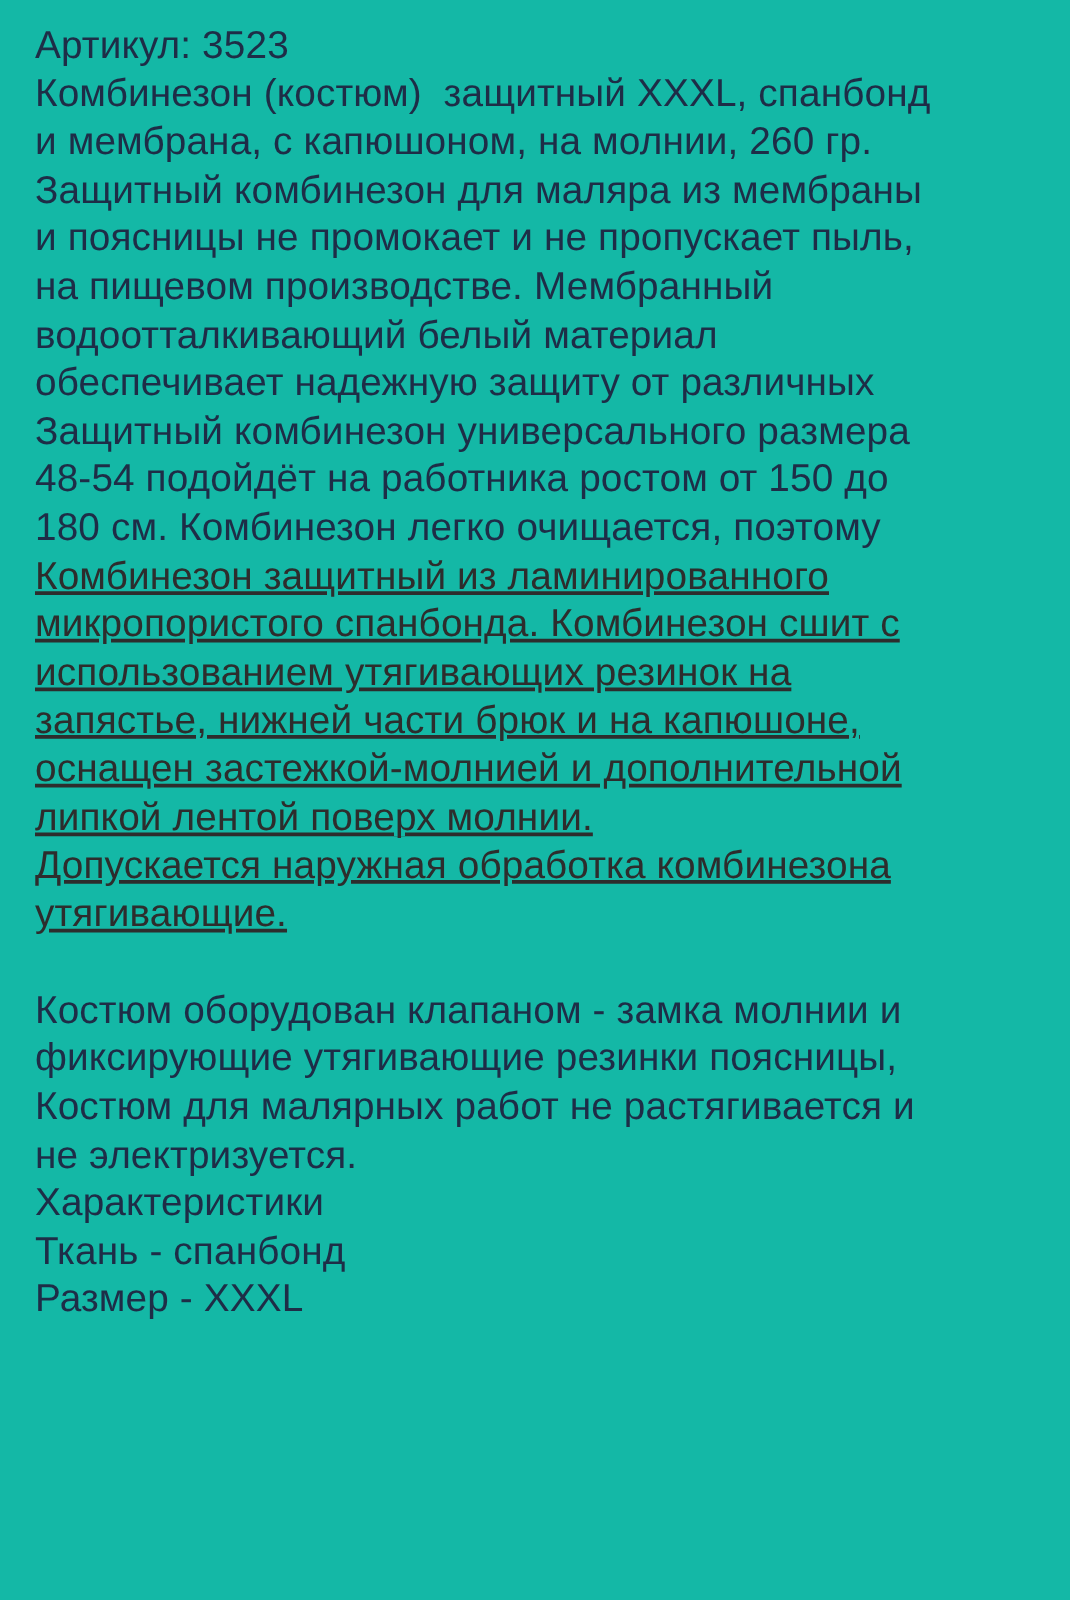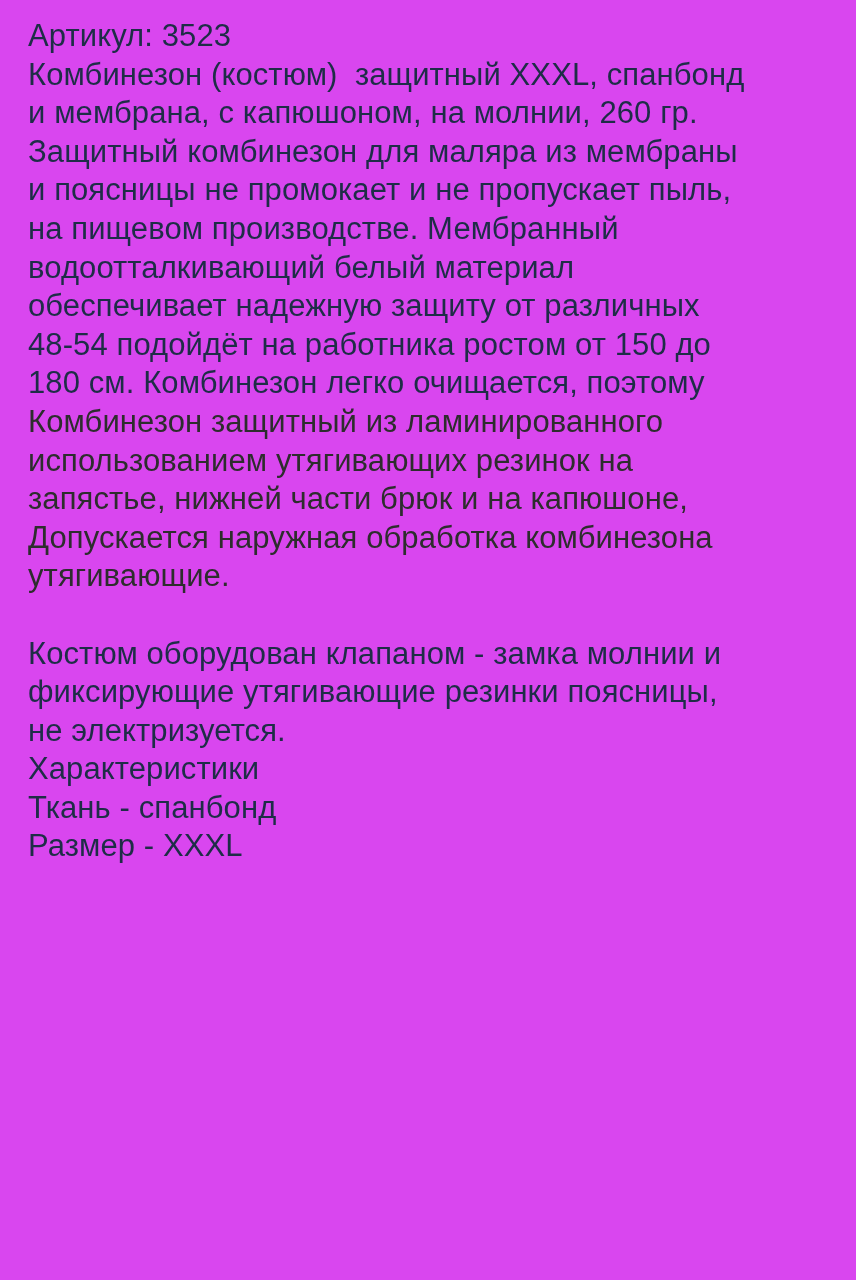--- a/index.html
+++ b/index.html
@@ -9,55 +9,60 @@
   }
   body {
     width: 856px;
     height: 1280px;
     overflow: hidden;
     font-family: "Liberation Sans", sans-serif;
   }
   .page {
     width: 856px;
     height: 1280px;
-    background: #d946ef;
+    background: #14b8a6;
   }
   .text-block {
     padding: 17px 20px 0 28px;
     font-size: 31px;
     line-height: 38.6px;
     letter-spacing: 0.1px;
   }
   .line {
     white-space: pre;   
   }
   .tone-navy { color: var(--navy, #1e2d47); }
-  .tone-gray { color: var(--gray, #2d2d2d); }
+  .tone-gray { color: var(--gray, #2d2d2d); text-decoration: underline; }
 </style>
 </head>
 <body>
 
 <div class="page">
   <div class="text-block">
       <div class="line tone-navy">Артикул: 3523</div>
       <div class="line tone-navy">Комбинезон (костюм)  защитный XXXL, спанбонд</div>
       <div class="line tone-navy">и мембрана, с капюшоном, на молнии, 260 гр.</div>
       <div class="line tone-navy">Защитный комбинезон для маляра из мембраны</div>
       <div class="line tone-navy">и поясницы не промокает и не пропускает пыль,</div>
       <div class="line tone-navy">на пищевом производстве. Мембранный</div>
       <div class="line tone-navy">водоотталкивающий белый материал</div>
       <div class="line tone-navy">обеспечивает надежную защиту от различных</div>
+      <div class="line tone-navy">Защитный комбинезон универсального размера</div>
       <div class="line tone-navy">48-54 подойдёт на работника ростом от 150 до</div>
       <div class="line tone-navy">180 см. Комбинезон легко очищается, поэтому</div>
       <div class="line tone-gray">Комбинезон защитный из ламинированного</div>
+      <div class="line tone-gray">микропористого спанбонда. Комбинезон сшит с</div>
       <div class="line tone-gray">использованием утягивающих резинок на</div>
       <div class="line tone-gray">запястье, нижней части брюк и на капюшоне,</div>
+      <div class="line tone-gray">оснащен застежкой-молнией и дополнительной</div>
+      <div class="line tone-gray">липкой лентой поверх молнии.</div>
       <div class="line tone-gray">Допускается наружная обработка комбинезона</div>
       <div class="line tone-gray">утягивающие.</div>
       <div class="line tone-navy">&nbsp;</div>
       <div class="line tone-navy">Костюм оборудован клапаном - замка молнии и</div>
       <div class="line tone-navy">фиксирующие утягивающие резинки поясницы,</div>
+      <div class="line tone-navy">Костюм для малярных работ не растягивается и</div>
       <div class="line tone-navy">не электризуется.</div>
       <div class="line tone-navy">Характеристики</div>
       <div class="line tone-navy">Ткань - спанбонд</div>
       <div class="line tone-navy">Размер - XXXL</div>
     </div>
 </div>
 
 </body></html>

